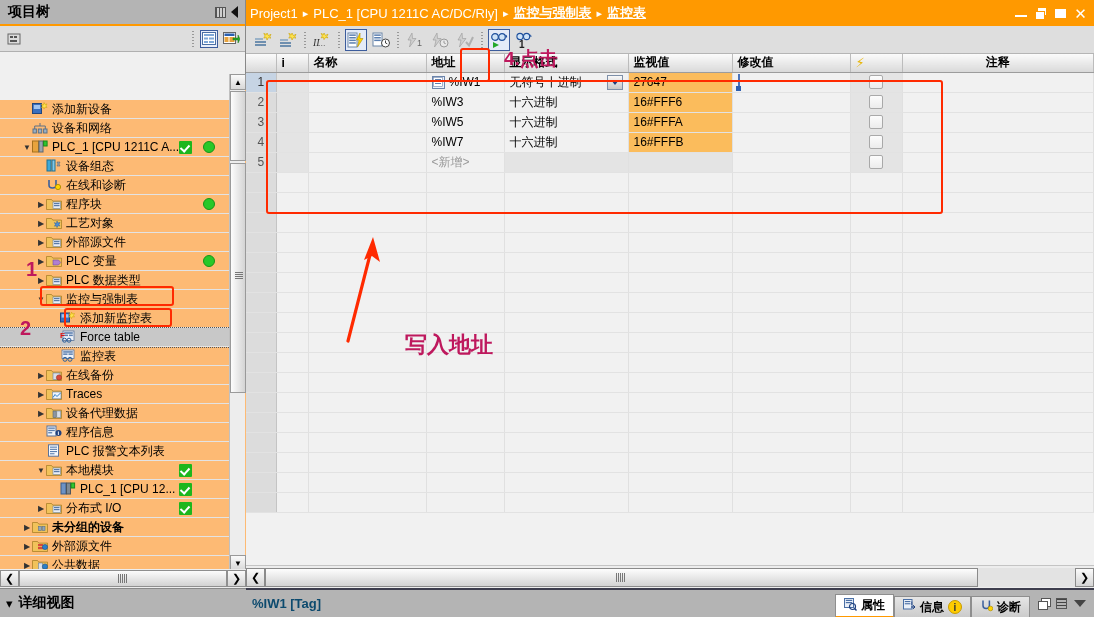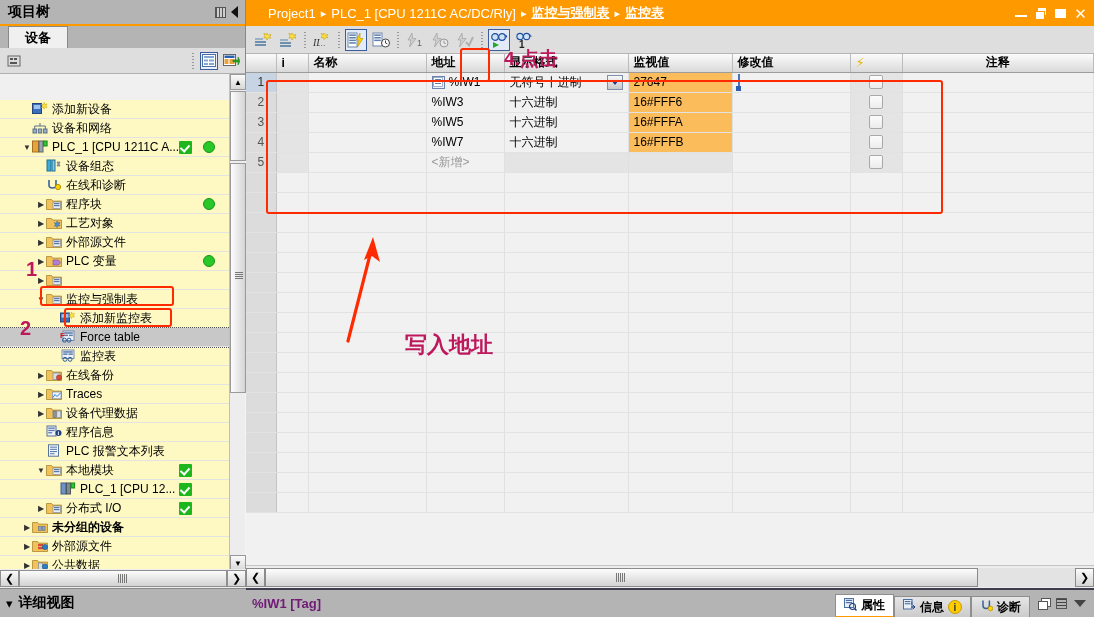--- a/index.html
+++ b/index.html
@@ -44,21 +44,21 @@
     height: 26px; background: #dedede; border-bottom:1px solid #b0b0b0;
     display:flex; align-items:center; padding: 0 5px; gap: 4px;
   }
   .lp-toolbar .spacer { flex: 1; }
   .tb-icon { width:18px;height:18px; display:flex;align-items:center;justify-content:center; }
   .tb-icon.framed { border:1px solid #3c5c9c; background:#e8eefa; }
   .vdots { width:2px;height:16px;
      background-image: linear-gradient(#999 1px, transparent 1px);
      background-size: 2px 3px; margin: 0 2px;}
 
-  .tree-wrap { position:absolute; left:0; top:74px; width:246px; height:497px; background:#fef9c3; overflow:hidden;}
+  .tree-wrap { position:absolute; left:0; top:74px; width:246px; height:497px; background:#fdba74; overflow:hidden;}
   .tree { position:absolute; left:0; top:0; width:230px; }
   .tree-header-blank { height:26px; background:#f0f0f0;}
   .trow {
     height: 19px; display:flex; align-items:center; position:relative;
     border-bottom:1px solid #e3e3e3;
     font-size:12px; white-space:nowrap;
   }
   .trow.sel { background:#c8c8c8; outline:1px dotted #555; }
   .trow .arrow { width:10px; text-align:center; font-size:8px; color:#333; flex:0 0 10px;}
   .trow .ficon { width:16px; height:14px; margin-right:4px; flex:0 0 16px; }
@@ -84,21 +84,21 @@
 
   .lp-detail { position:absolute; left:0; bottom:0; width:246px; height:29px; background:#b4b4b4; border-top:1px solid #888;
      display:flex; align-items:center; gap:6px; padding-left:6px;}
   .lp-detail .dv-arrow{font-size:13px;font-weight:bold;}
   .lp-detail .dv-text{font-size:14px;font-weight:bold;}
 
   
   #main { position:absolute; left:246px; top:0; width:848px; height:617px; background:#f0f0f0;}
   .breadcrumb {
     height:26px; background:#ff9900; display:flex; align-items:center;
-    padding-left:22px; color:#fff; font-size:13px; gap:5px;
+    padding-left:4px; color:#fff; font-size:13px; gap:5px;
   }
   .bc-item { color:#fff; }
   .bc-item.under { text-decoration: underline; font-weight:bold;}
   .bc-sep { font-size:11px; }
   .bc-spacer { flex:1; }
   .win-btns { display:flex; align-items:center; gap:7px; padding-right:7px; color:#fff;}
   .wb { width:13px; height:13px; display:flex;align-items:center;justify-content:center; font-size:13px;}
   .wb-min{border-bottom:2px solid #fff;height:8px;width:12px;}
   .wb-rest{width:11px;height:10px;position:relative;}
   .wb-rest:before{content:"";position:absolute;left:3px;top:0;width:8px;height:7px;background:#fff;}
@@ -148,21 +148,21 @@
   .addr-cell { display:flex;align-items:center;gap:4px;}
   .addr-icon { width:13px;height:13px;border:1px solid #6b84ab;background:#eaf0fa;display:flex;align-items:center;justify-content:center;}
 
   
   .main-hscroll { position:absolute; left:0; bottom:29px; width:848px; height:23px; background:#ededed; display:flex;align-items:center; border-top:1px solid #c4c4c4;}
   .mh-btn{width:19px;height:19px;background:linear-gradient(#fbfbfb,#d5d5d5);border:1px solid #8a8a8a;display:flex;align-items:center;justify-content:center;font-size:11px;font-weight:bold;}
   .mh-track{flex:1;height:19px;position:relative;background:#e3e3e3;}
   .mh-thumb{position:absolute;left:0;top:0;height:19px;background:linear-gradient(#fdfdfd,#d3d3d3);border:1px solid #8a8a8a;display:flex;align-items:center;justify-content:center;}
 
   .status-bar { position:absolute; left:0; bottom:0; width:848px; height:29px; background:#b4b4b4; border-top:2px solid #3d3d4d; display:flex; align-items:center;}
-  .sb-label { color:#701a75; font-size:13px; font-weight:bold; padding-left:6px; flex:1;}
+  .sb-label { color:#0c4a6e; font-size:13px; font-weight:bold; padding-left:6px; flex:1;}
   .sb-tabs { display:flex; align-items:end; height:29px; }
   .sb-tab { height:22px; margin-top:5px; display:flex; align-items:center; gap:4px; padding:0 8px;
     border:1px solid #8e8e8e; background:linear-gradient(#e6e6e6,#cbcbcb); font-size:12px; font-weight:bold;}
   .sb-tab.active { background:#fff; border-bottom:2px solid #ff9900; height:24px;}
   .sb-right { display:flex; align-items:center; gap:7px; padding:0 8px;}
   .icn-cascade{width:11px;height:11px;position:relative;}
   .icn-cascade:before{content:"";position:absolute;left:3px;top:0;width:8px;height:7px;background:#fff;border:1px solid #555;}
   .icn-cascade:after{content:"";position:absolute;left:0;top:3px;width:8px;height:7px;background:#fff;border:1px solid #555;}
   .icn-rows{width:11px;height:11px;background-image:linear-gradient(#444 1px,transparent 1px);background-size:11px 3px;border:1px solid #555;}
   .icn-dn{width:0;height:0;border-left:6px solid transparent;border-right:6px solid transparent;border-top:7px solid #444;}
@@ -179,23 +179,20 @@
 
   <div id="left-panel">
     <div class="lp-title">
       <span class="lp-title-text">项目树</span>
       <span class="lp-title-icons">
         <span class="mini-cols"></span>
         <span class="tri-left"></span>
       </span>
     </div>
 
-    <div class="tabs-row">
-      <div class="tab-active">设备</div>
-    </div>
 
     <div class="lp-toolbar">
       <span class="tb-icon">
         <svg width="16" height="16" viewBox="0 0 16 16">
             <rect x="2" y="3" width="12" height="10" fill="#dcdcdc" stroke="#666"></rect>
             <rect x="4" y="5" width="3" height="2" fill="#555"></rect>
             <rect x="8" y="5" width="3" height="2" fill="#555"></rect>
             <rect x="4" y="9" width="7" height="2" fill="#555"></rect>
           </svg>
       </span>
@@ -329,20 +326,21 @@
           </div>
           <div class="trow">
             <span style="display:inline-block;width:36px;"></span>
             <span class="arrow">▶</span>
             <span class="ficon"><svg width="16" height="13" viewBox="0 0 16 13">
                 <path d="M0.5 2.5 h5 l1.3 1.6 h8.7 v8.4 h-15 Z" fill="#f1c25a" stroke="#a07a20" stroke-width="0.7"></path>
                 <rect x="7" y="5" width="7.5" height="6.6" fill="#e9eef5" stroke="#6b7f99" stroke-width="0.6"></rect>
                 <rect x="8" y="6" width="5.5" height="1.2" fill="#5a7ba8"></rect>
                 <rect x="8" y="8" width="5.5" height="1.2" fill="#5a7ba8"></rect>
               </svg></span>
+            <span class="lbl">PLC 数据类型</span>
           </div>
           <div class="trow">
             <span style="display:inline-block;width:36px;"></span>
             <span class="arrow">▼</span>
             <span class="ficon"><svg width="16" height="13" viewBox="0 0 16 13">
                 <path d="M0.5 2.5 h5 l1.3 1.6 h8.7 v8.4 h-15 Z" fill="#f1c25a" stroke="#a07a20" stroke-width="0.7"></path>
                 <rect x="7" y="5" width="7.5" height="6.6" fill="#e9eef5" stroke="#6b7f99" stroke-width="0.6"></rect>
                 <rect x="8" y="6" width="5.5" height="1.2" fill="#5a7ba8"></rect>
                 <rect x="8" y="8" width="5.5" height="1.2" fill="#5a7ba8"></rect>
               </svg></span>

